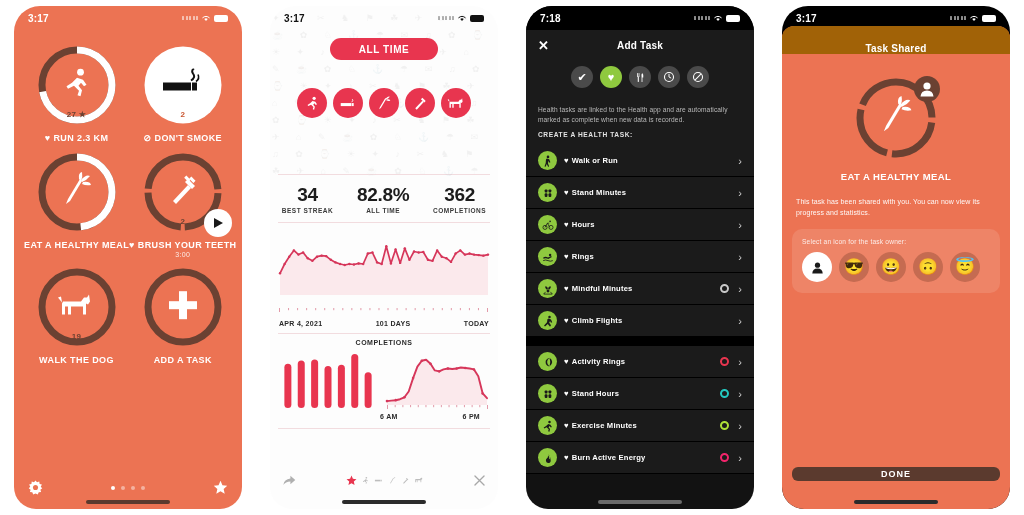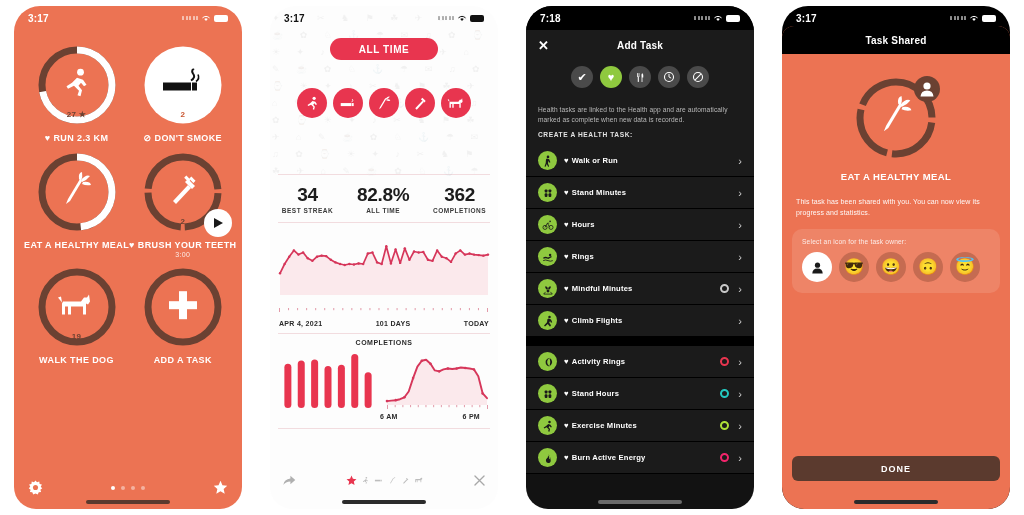--- a/index.html
+++ b/index.html
@@ -69,29 +69,29 @@
   .sectlbl{color:#e2e2e2;font-size:6.6px;font-weight:bold;letter-spacing:.6px;padding:6px 12px 5px;}
   .hlist{background:#000;}
   .hrow{display:flex;align-items:center;gap:7px;padding:6px 12px;background:#1b1b1b;border-bottom:1px solid #000;}
   .hicon{width:19px;height:19px;border-radius:50%;background:#8fc93f;display:flex;align-items:center;justify-content:center;flex:0 0 19px;}
   .hname{color:#fff;font-size:7.6px;font-weight:bold;letter-spacing:.2px;display:flex;align-items:center;gap:3px;flex:1;}
   .chev{color:#cfcfcf;font-size:11px;font-weight:300;}
   .ringdot{width:9px;height:9px;border-radius:50%;border:2.2px solid #8fc93f;box-sizing:border-box;margin-right:2px;}
   .gap3{height:9px;background:#000;}
   
   .sheet4{position:absolute;left:0;right:0;top:20px;bottom:0;background:#ec7353;border-radius:12px 12px 0 0;}
-  .navbar4{height:28px;display:flex;align-items:center;justify-content:center;background:#000000;border-radius:12px 12px 0 0;}
+  .navbar4{height:28px;display:flex;align-items:flex-end;justify-content:center;background:#a16207;border-radius:12px 12px 0 0;}
   .hero4{display:flex;flex-direction:column;align-items:center;padding-top:18px;}
   .shareddesc{color:#fff;font-size:7px;line-height:1.6;padding:14px 14px 0;letter-spacing:.1px;opacity:.95;}
   .ownerbox{margin:11px 10px 0;background:rgba(255,255,255,.12);border-radius:10px;padding:9px 10px 11px;}
   .ownerlbl{color:rgba(255,255,255,.85);font-size:6.6px;letter-spacing:.2px;}
   .avatars{display:flex;gap:7px;margin-top:7px;}
   .av{width:30px;height:30px;border-radius:50%;background:rgba(120,60,40,.35);display:flex;align-items:center;justify-content:center;font-size:16px;line-height:1;}
   .av.sel{background:#fff;}
-  .donebtn{position:absolute;left:10px;right:10px;bottom:28px;height:25px;border-radius:6px;background:#5b3a2e;color:#fff;font-size:9px;font-weight:bold;letter-spacing:1px;display:flex;align-items:center;justify-content:center;}
+  .donebtn{position:absolute;left:10px;right:10px;bottom:28px;height:14px;border-radius:6px;background:#5b3a2e;color:#fff;font-size:9px;font-weight:bold;letter-spacing:1px;display:flex;align-items:center;justify-content:center;}
   .hb-dark{background:#2b2b2b;}
   .hb-light{background:#5b3a2e;}
   .hb-white{background:#2b2b2b;}
 </style>
 </head>
 <body>
 
 <div class="stage">
 
   <div class="phone">

